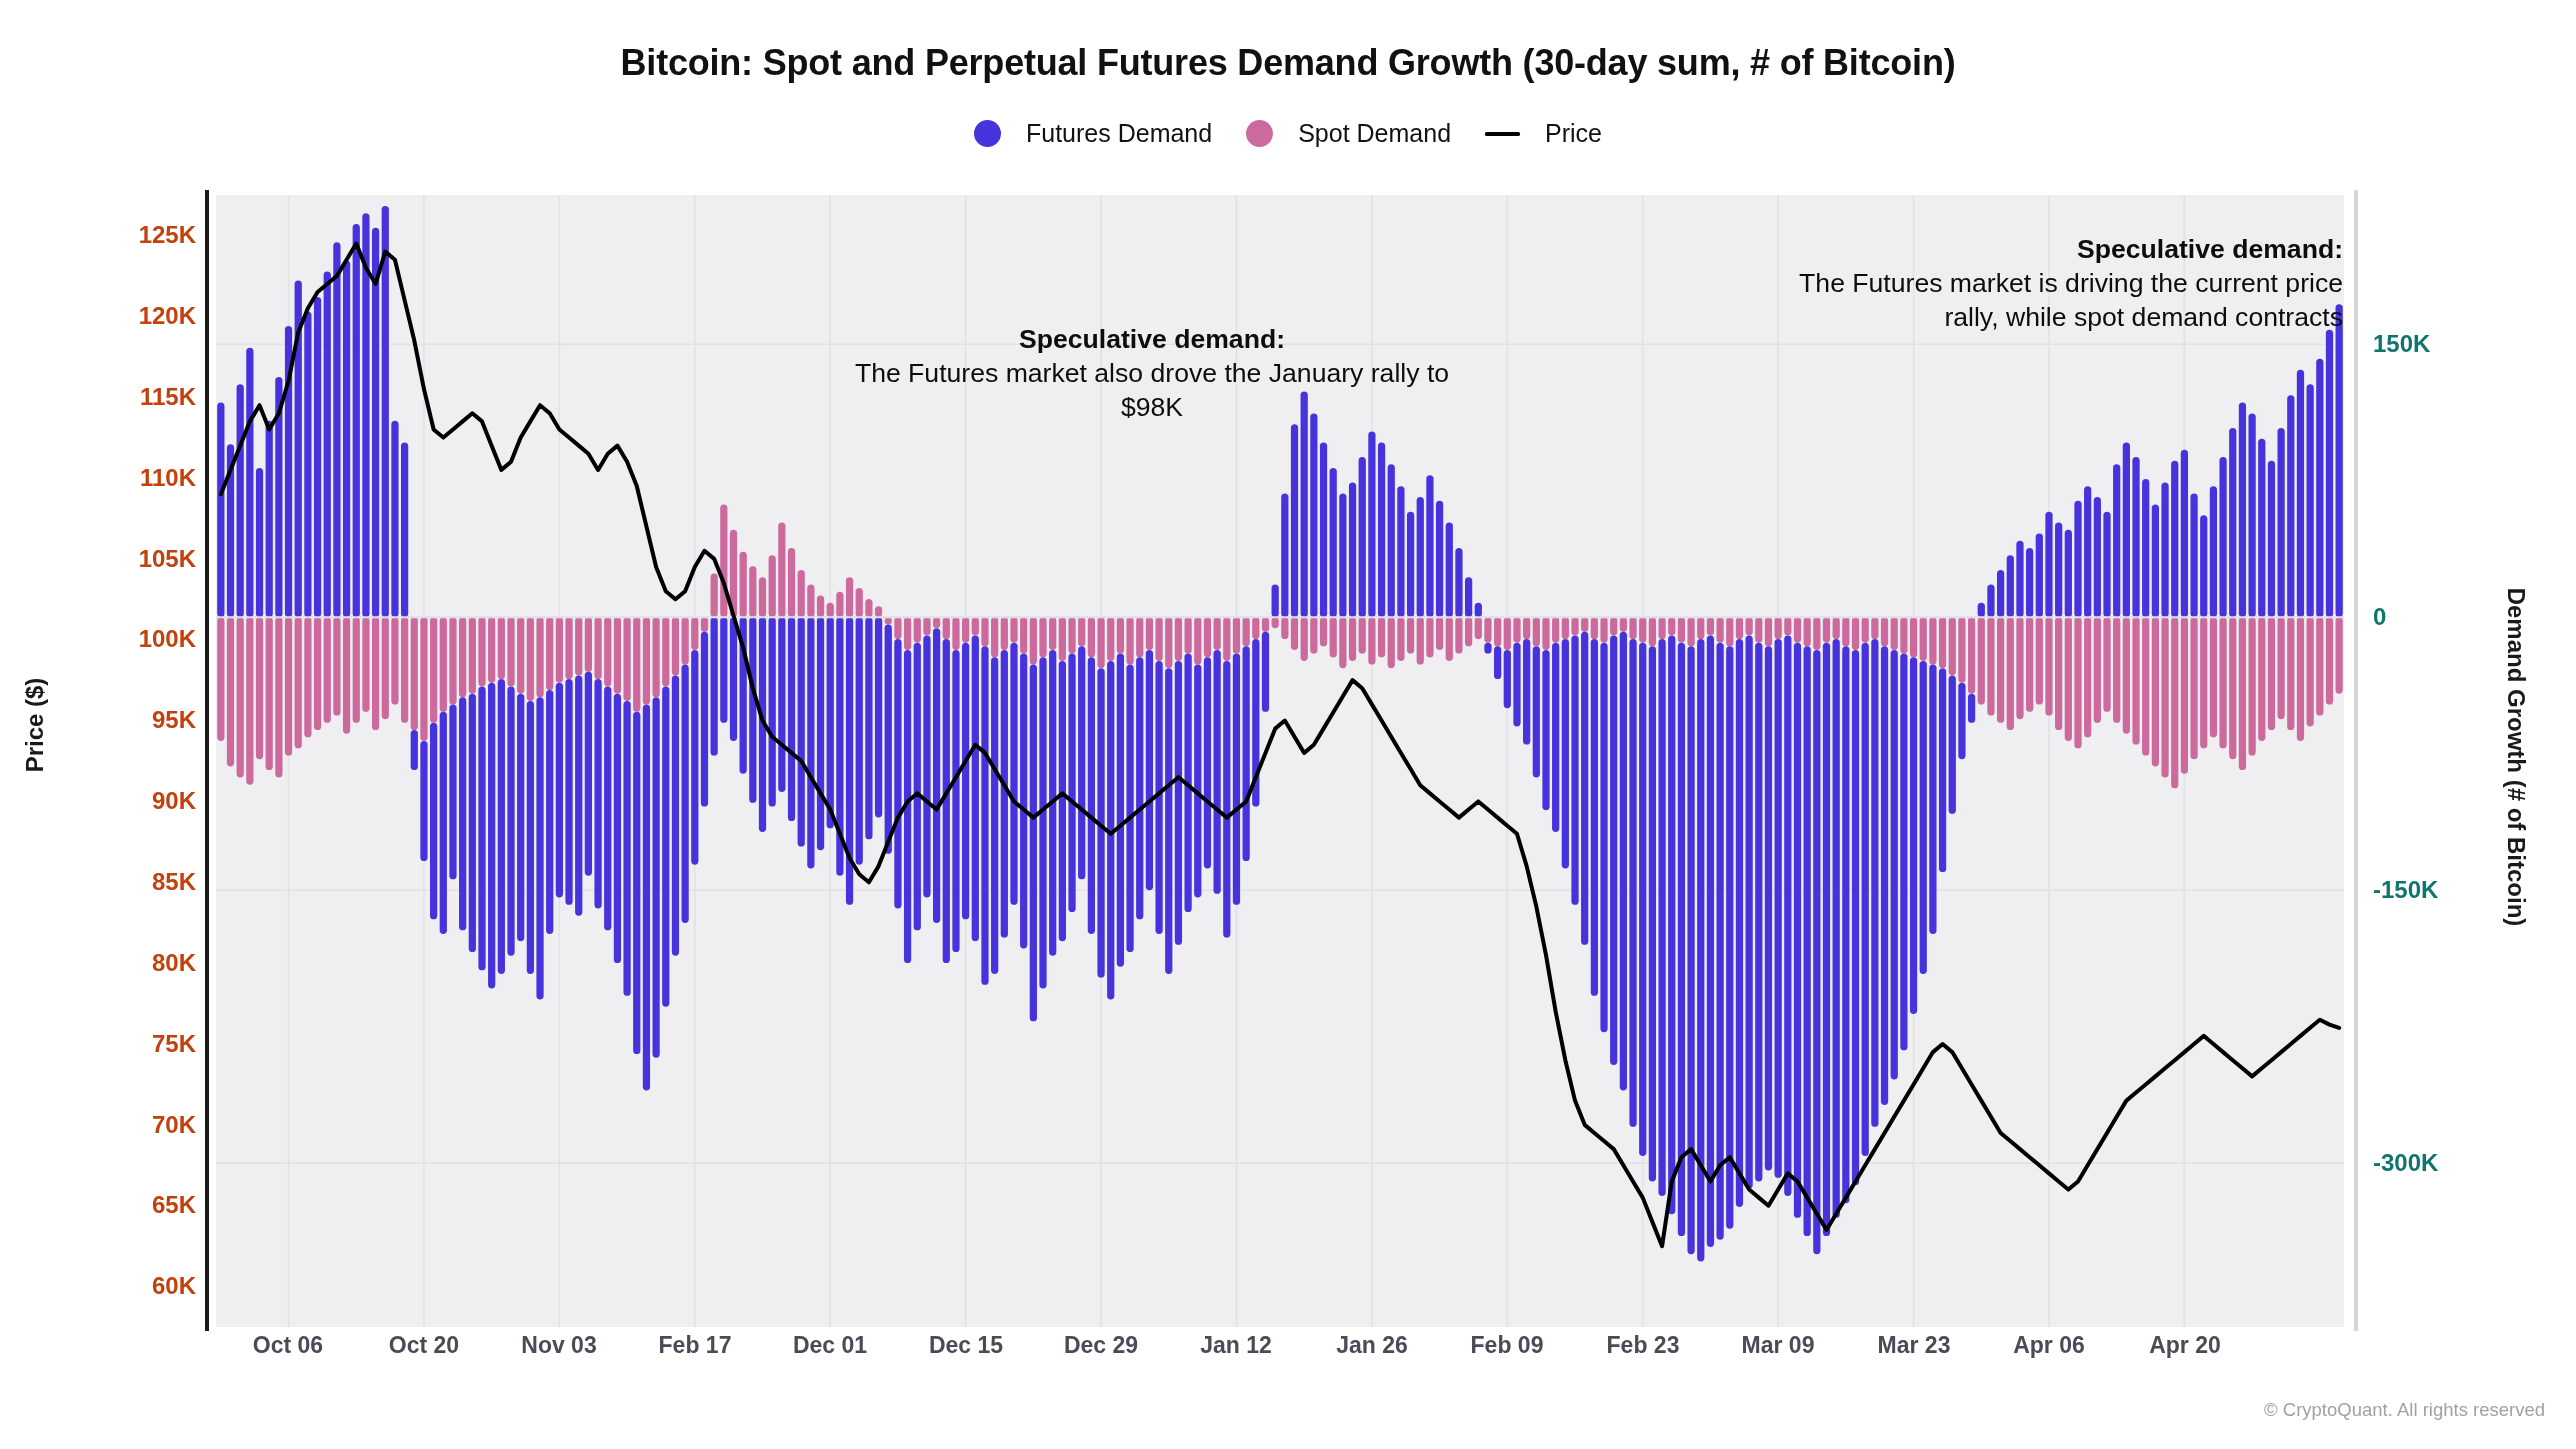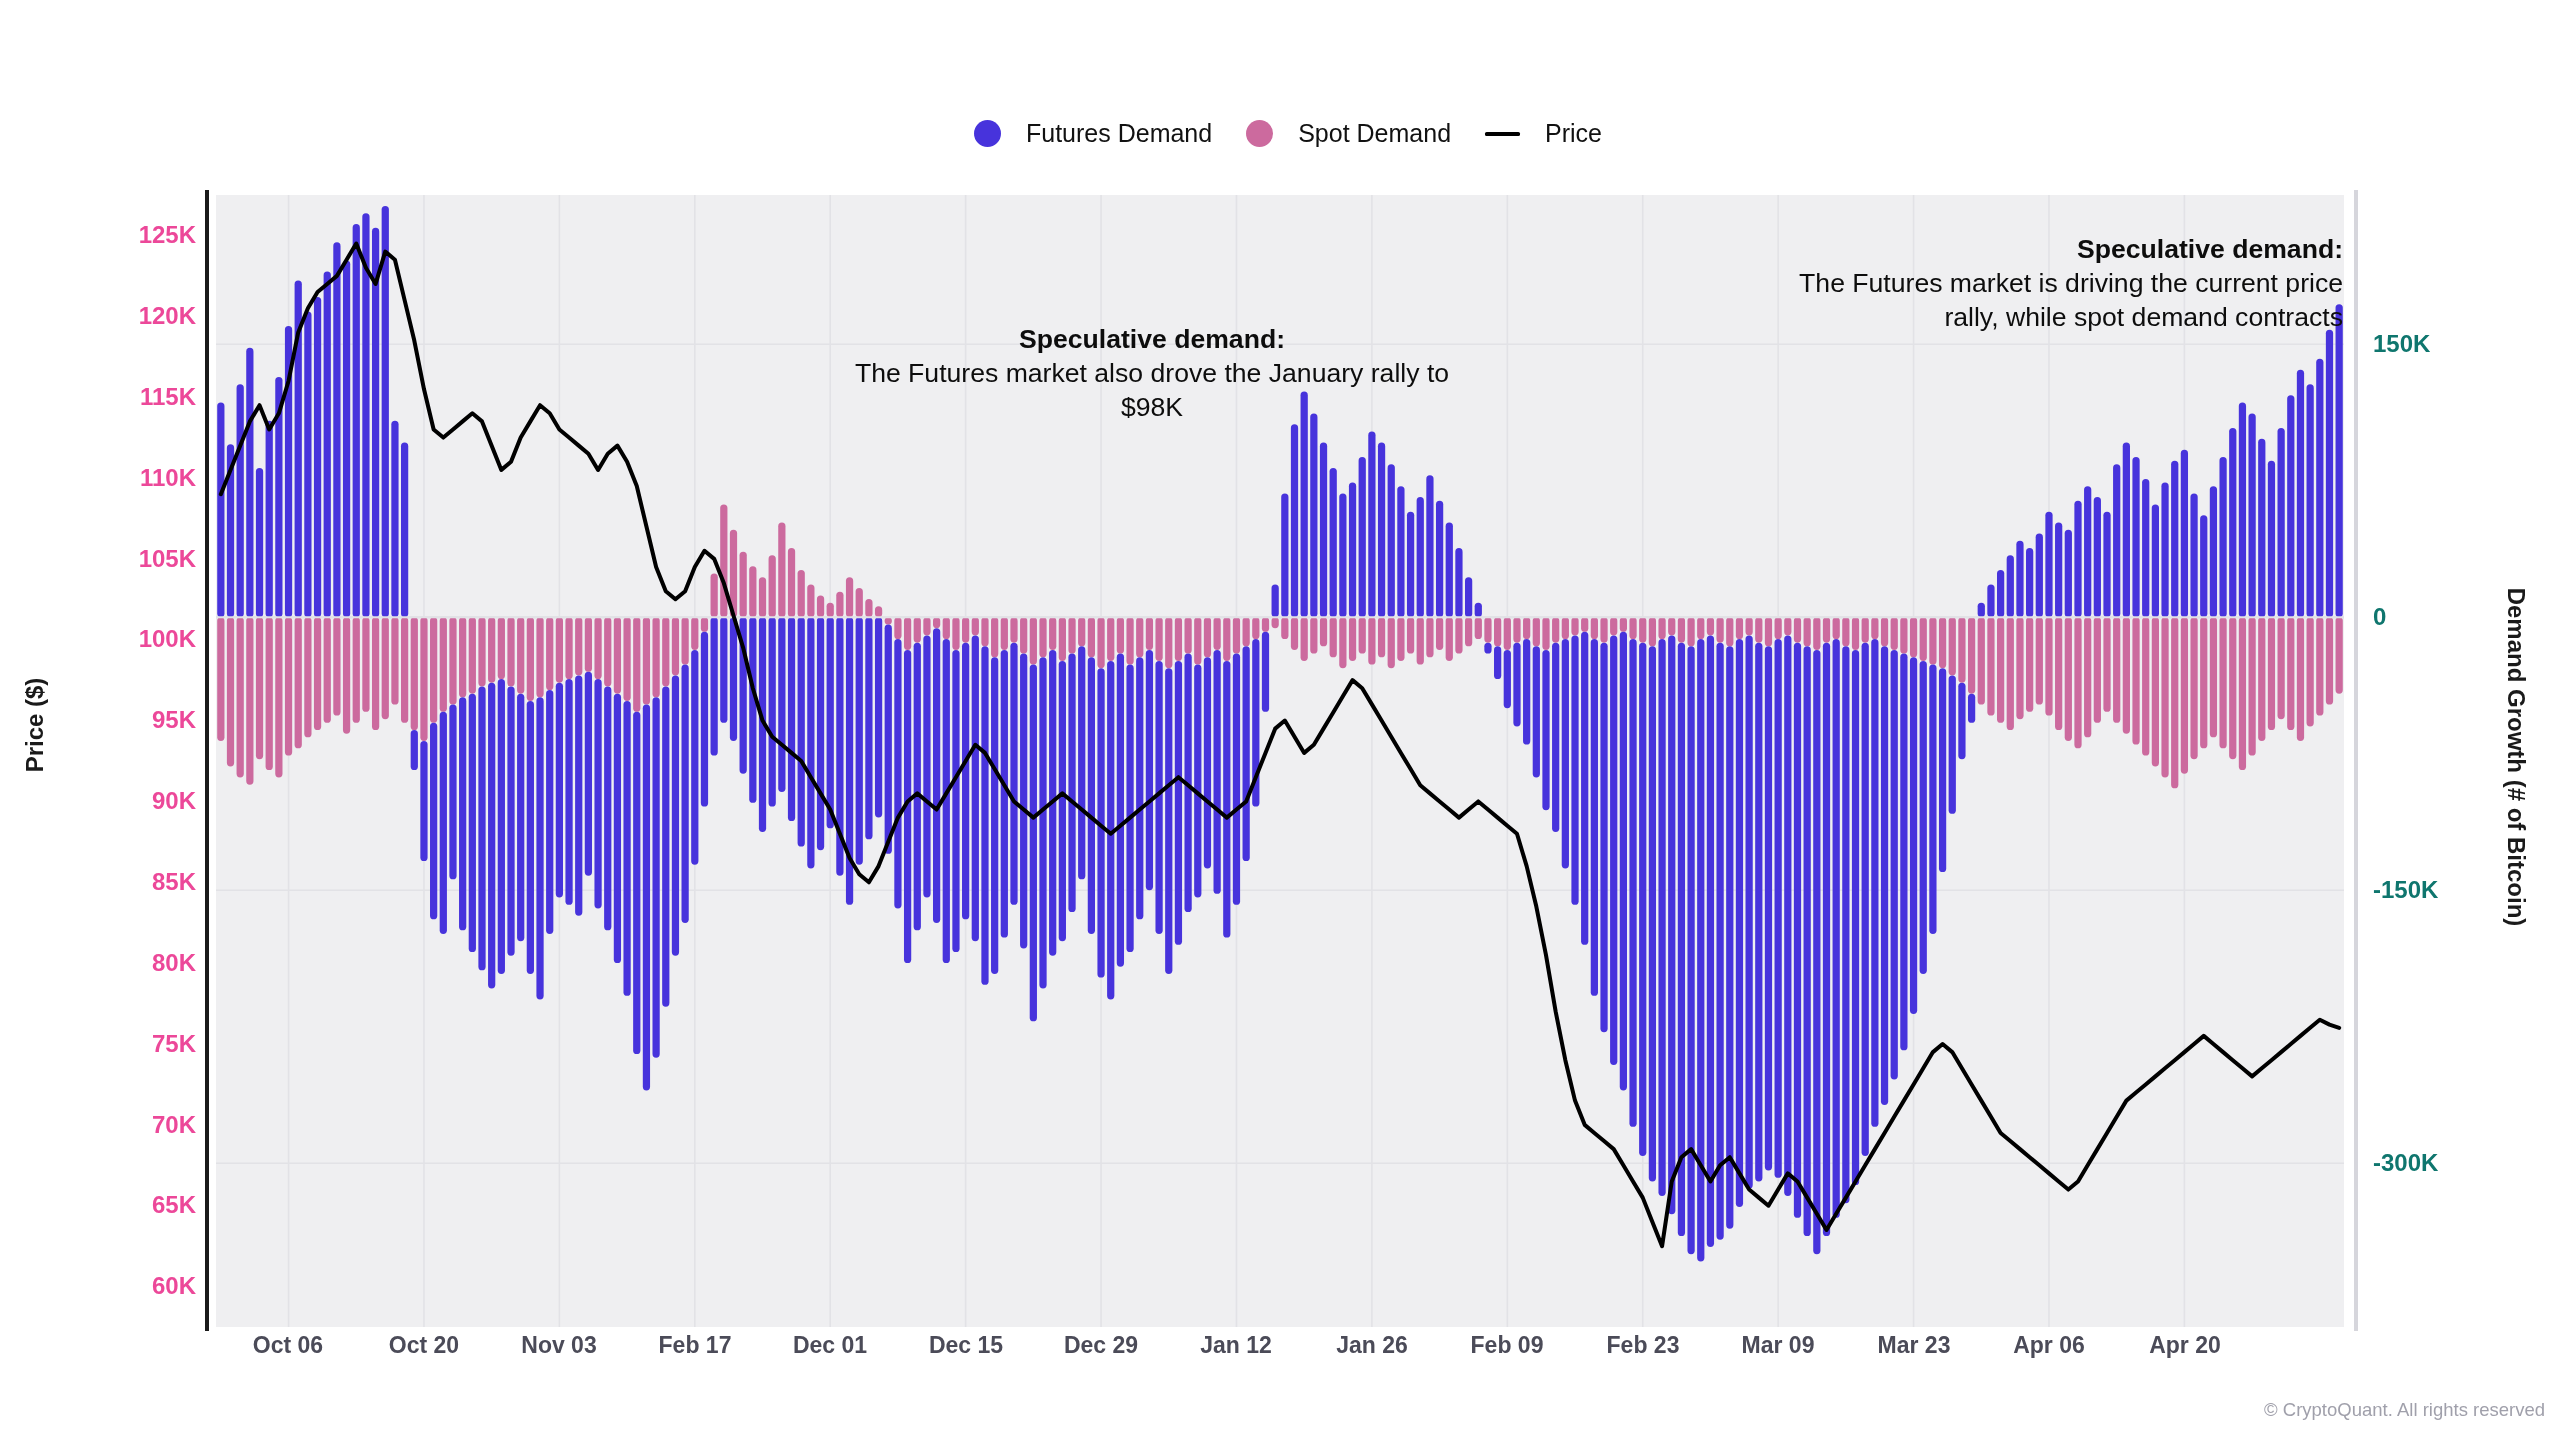--- a/index.html
+++ b/index.html
@@ -31,21 +31,21 @@
     position:absolute;left:205px;top:190px;width:4px;height:1141px;background:#1a1a1a;
   }
   #axis-spine-right{
     position:absolute;left:2354px;top:190px;width:4px;height:1141px;background:#d6d6dc;
   }
   #plot-svg{position:absolute;left:216px;top:195px;width:2128px;height:1132px;display:block;}
 
   
   .ytick-left{
     position:absolute;right:0;transform:translateY(-50%);
-    font-size:24px;font-weight:bold;color:#ec4899;text-align:right;white-space:nowrap;
+    font-size:24px;font-weight:bold;color:#c2410c;text-align:right;white-space:nowrap;
   }
   #ylabels-left{position:absolute;left:0px;top:0px;width:196px;height:1449px;}
   #ylabel-left-title{
     position:absolute;left:35px;top:725px;transform:translate(-50%,-50%) rotate(-90deg);
     font-size:24px;font-weight:bold;color:#1a1a1a;white-space:nowrap;
   }
 
   
   #ylabels-right{position:absolute;left:2373px;top:0px;width:209px;height:1449px;}
   .ytick-right{
@@ -74,20 +74,21 @@
   
   #footer-credit{
     position:absolute;right:31px;top:1399px;font-size:18.5px;color:#a0a0ab;white-space:nowrap;
   }
 </style>
 </head>
 <body>
 
 <div id="root">
 
+  <div id="chart-title">Bitcoin: Spot and Perpetual Futures Demand Growth (30-day sum, # of Bitcoin)</div>
 
   <div id="legend">
     <div class="legend-item">
       <span class="legend-dot" style="background:#4733DC"></span>
       <span class="legend-label">Futures Demand</span>
     </div>
     <div class="legend-item">
       <span class="legend-dot" style="background:#CC6A9E"></span>
       <span class="legend-label">Spot Demand</span>
     </div>

